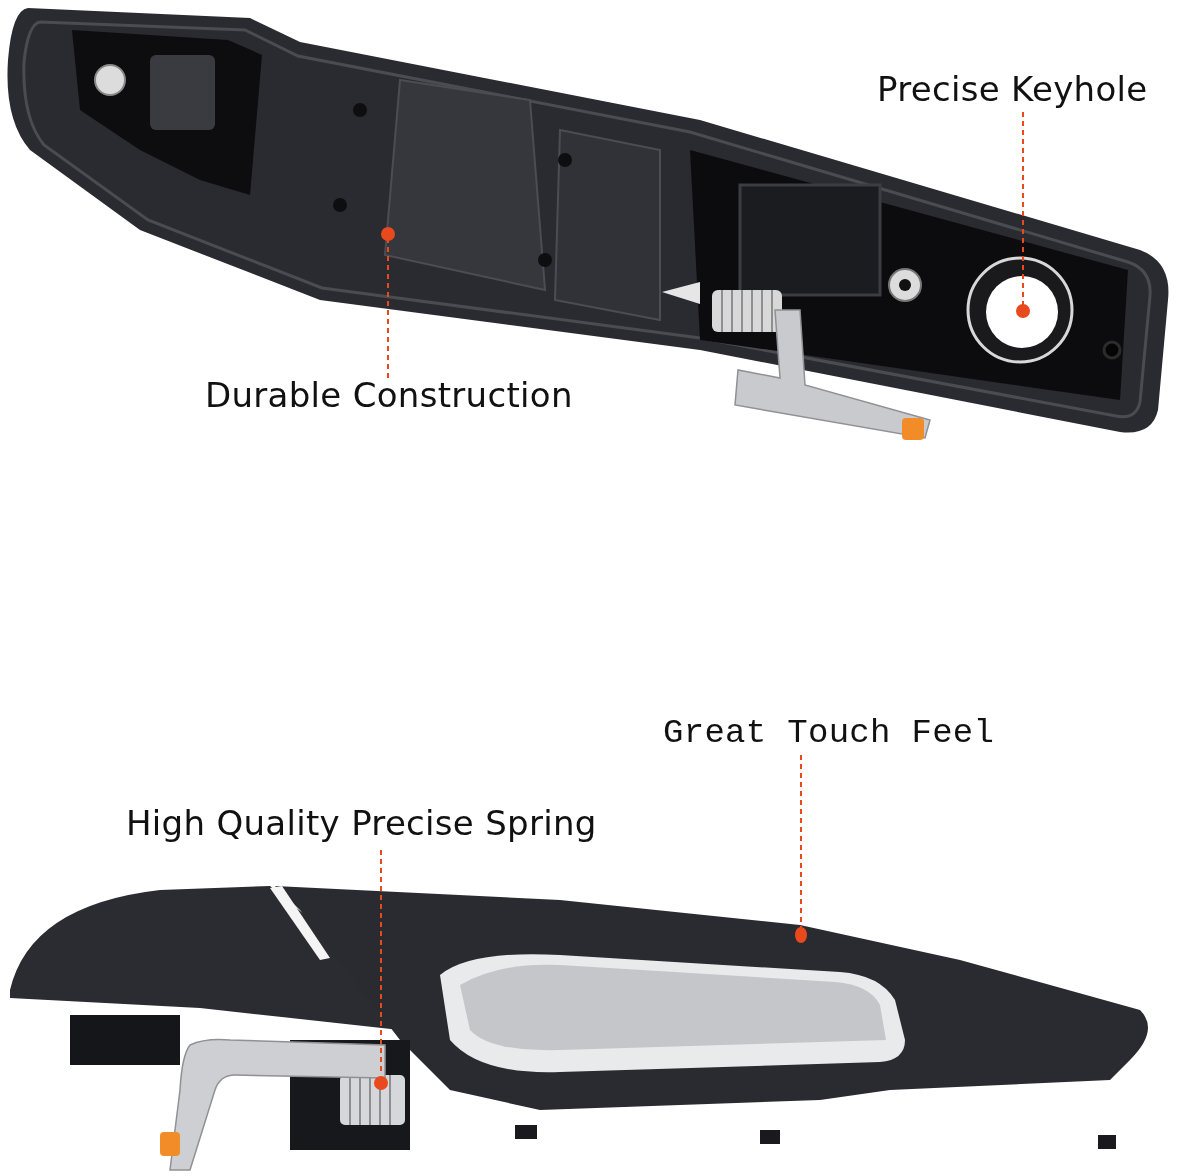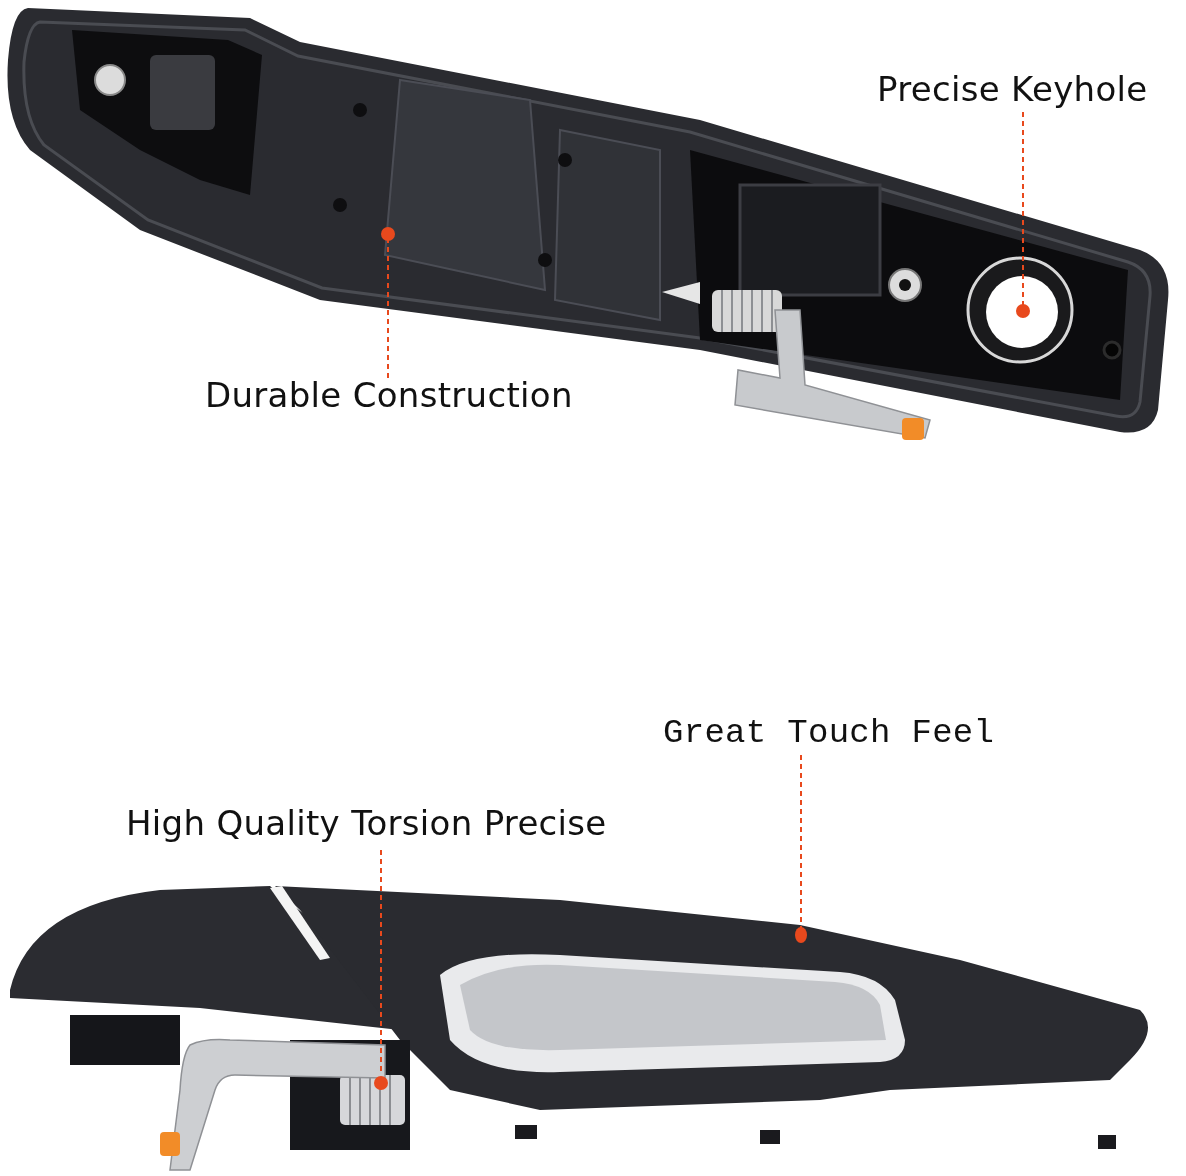--- a/index.html
+++ b/index.html
@@ -90,14 +90,14 @@
 
     <line x1="801" y1="755" x2="801" y2="928" stroke="#E8491D" stroke-width="2" stroke-dasharray="5,4"></line>
     <ellipse cx="801" cy="935" rx="6" ry="8" fill="#E8491D"></ellipse>
     <line x1="381" y1="850" x2="381" y2="1075" stroke="#E8491D" stroke-width="2" stroke-dasharray="5,4"></line>
     <circle cx="381" cy="1083" r="7" fill="#E8491D"></circle>
   </svg>
 
   <div class="label" style="left:877px; top:72px;">Precise Keyhole</div>
   <div class="label" style="left:205px; top:378px;">Durable Construction</div>
   <div class="label" style="left:663px; top:716px;font-family:Liberation Mono, monospace;">Great Touch Feel</div>
-  <div class="label" style="left:126px; top:806px;">High Quality Torsion Precise</div>
+  <div class="label" style="left:126px; top:806px;">High Quality Precise Spring</div>
 </div>
 
 </body></html>

